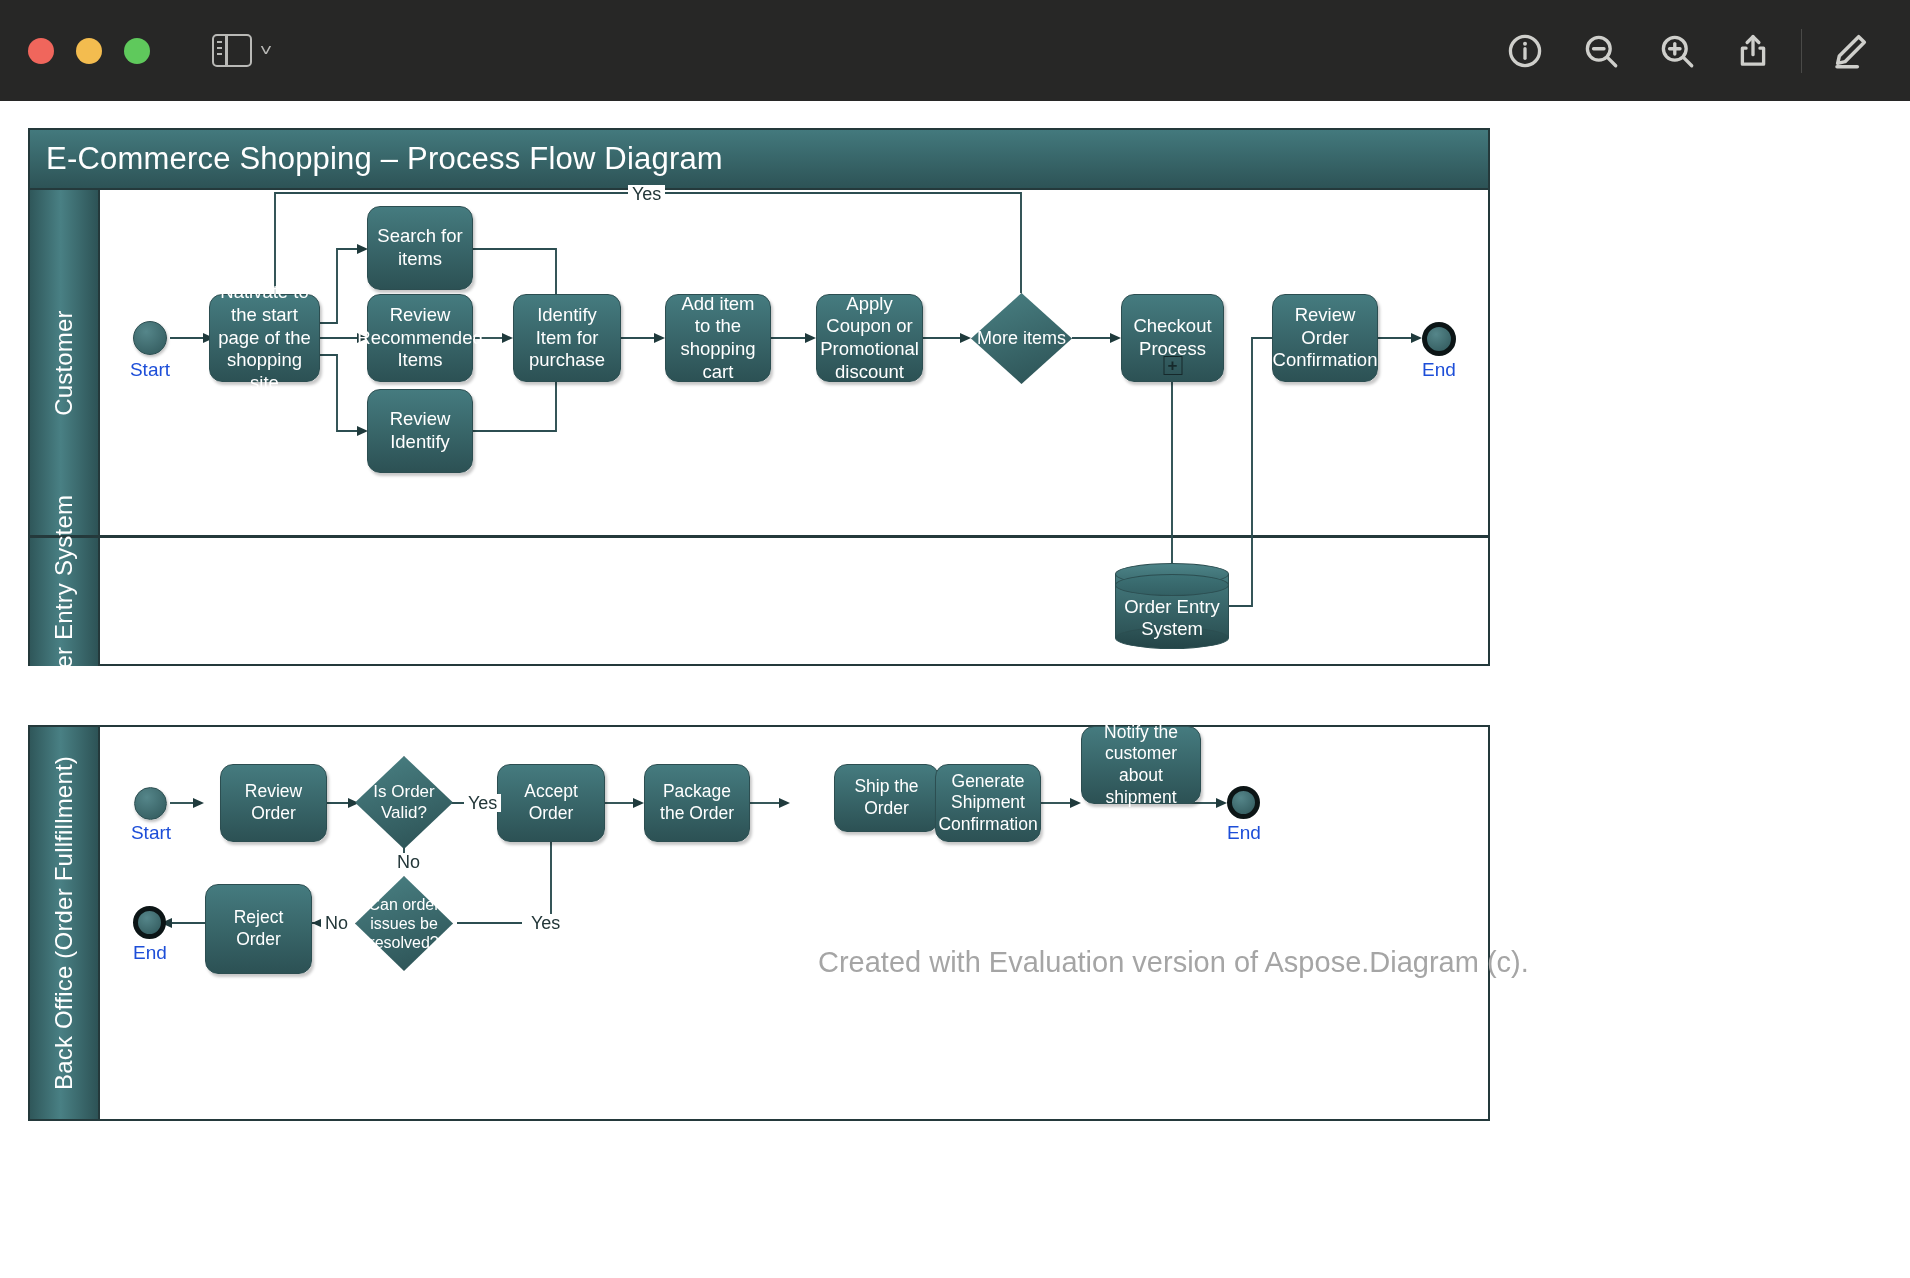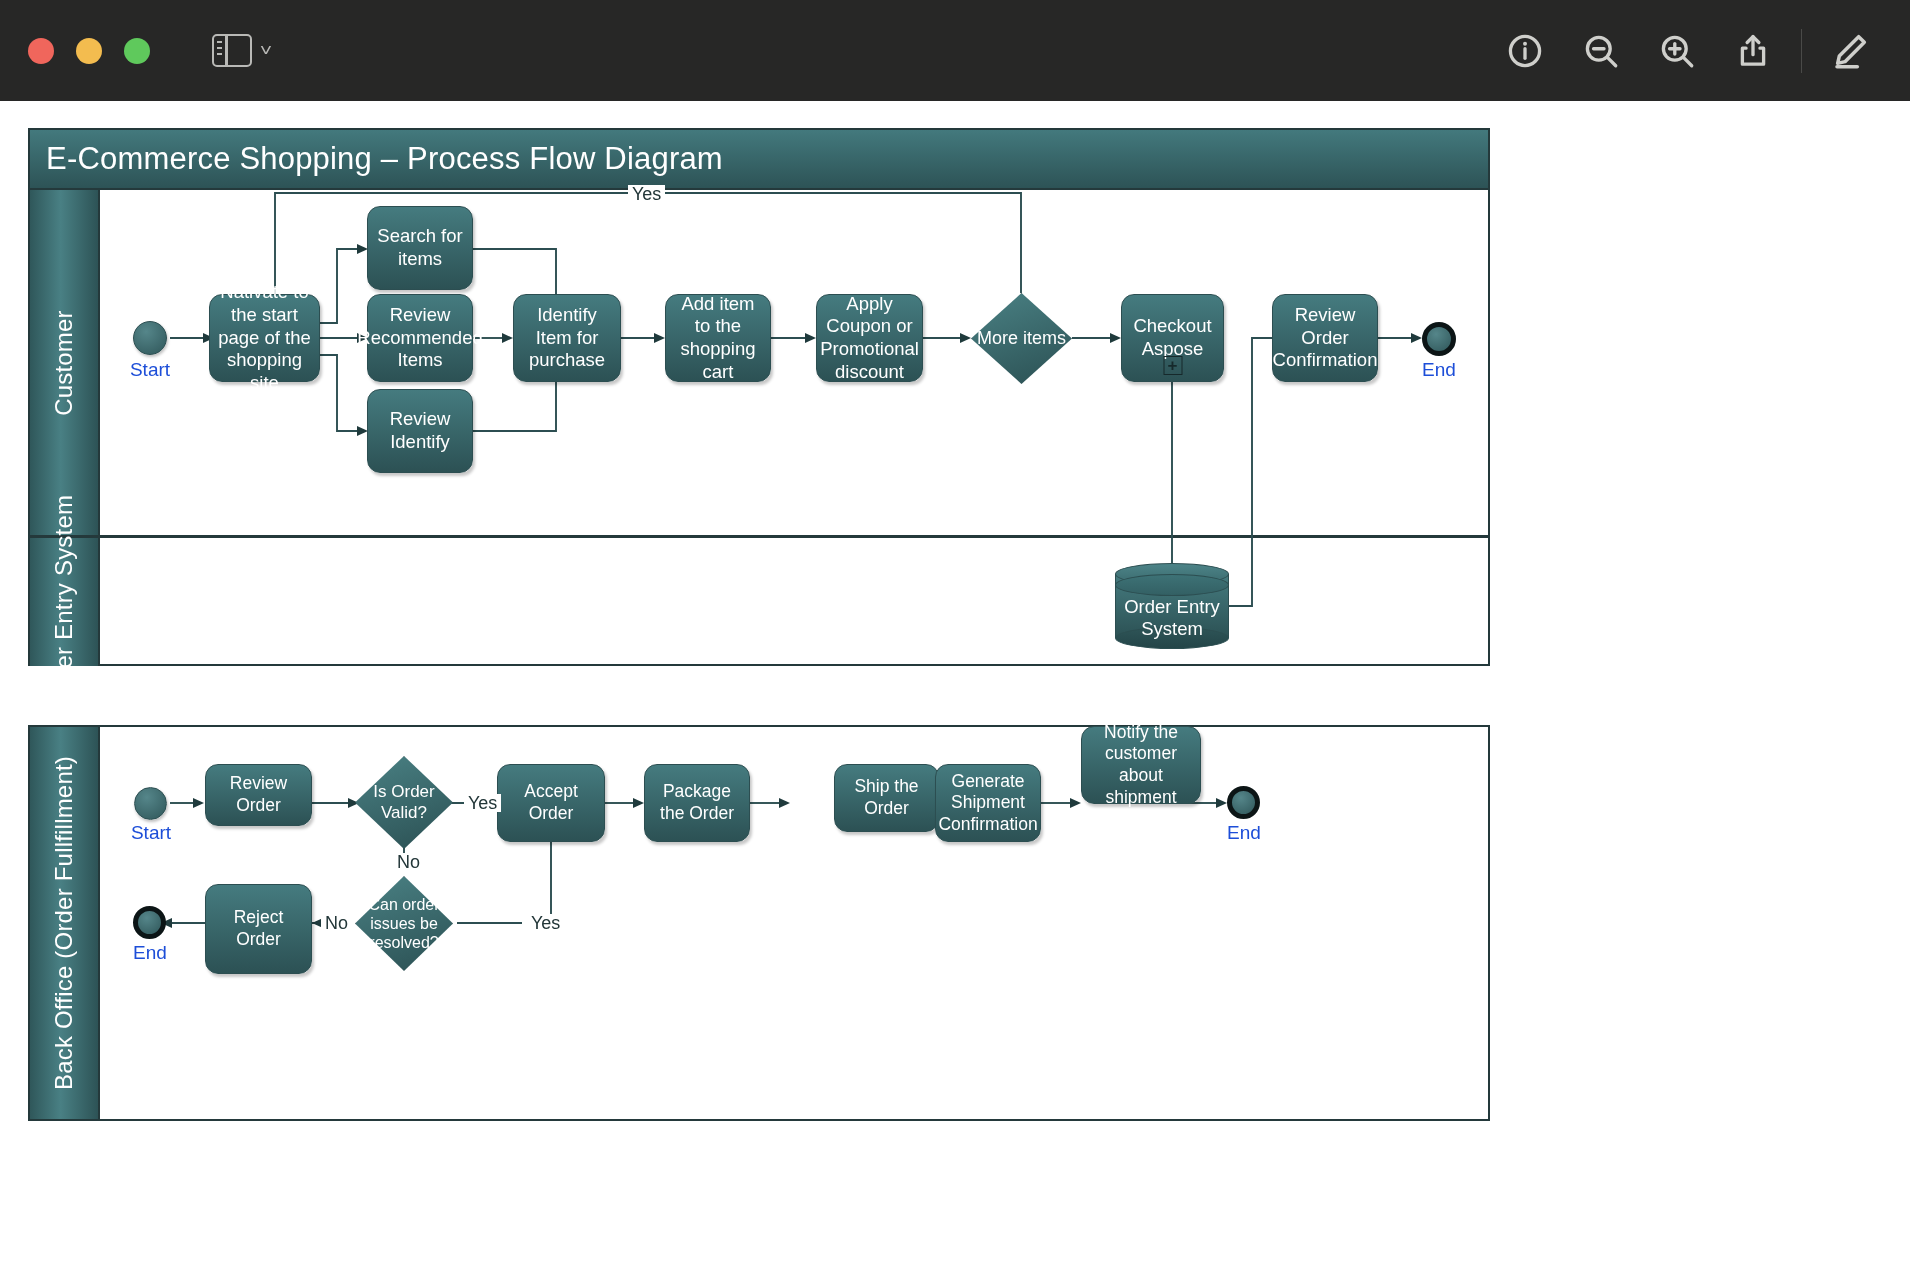--- a/index.html
+++ b/index.html
@@ -266,21 +266,21 @@
     <div class="task" style="left:513px;top:193px;width:108px;height:88px;">Identify Item for purchase</div>
     <div class="task" style="left:665px;top:193px;width:106px;height:88px;">Add item to the shopping cart</div>
     <div class="task" style="left:816px;top:193px;width:107px;height:88px;">Apply Coupon or Promotional discount</div>
 
     <div class="gw" style="left:971px;top:192px;width:101px;height:91px;">
       <div class="dia"></div>
       <div class="lbl">More items</div>
     </div>
 
     <div class="task" style="left:1121px;top:193px;width:103px;height:88px;">
-      <span>Checkout Aspose</span>
+      <span>Checkout Process</span>
       <span class="subproc-plus">+</span>
     </div>
 
     <div class="task" style="left:1272px;top:193px;width:106px;height:88px;">Review Order Confirmation</div>
 
     <div class="ev end" style="left:1422px;top:221px;width:34px;height:34px;"></div>
     <div class="ev-lbl" style="left:1402px;top:258px;width:74px;">End</div>
 
     <div class="store" style="left:1115px;top:462px;width:114px;height:86px;">
       <div class="body"></div>
@@ -336,21 +336,21 @@
       <path d="M1041 702 H1070"></path>
         <polygon points="1070,697 1081,702 1070,707"></polygon>
 
       <path d="M1187 702 H1216"></path>
         <polygon points="1216,697 1227,702 1216,707"></polygon>
     </svg>
 
     <div class="ev start" style="left:134px;top:686px;width:33px;height:33px;"></div>
     <div class="ev-lbl" style="left:114px;top:721px;width:74px;">Start</div>
 
-    <div class="task sm" style="left:205px;top:663px;width:107px;height:62px;">Review Order</div>
+    <div class="task sm" style="left:220px;top:663px;width:107px;height:78px;">Review Order</div>
 
     <div class="gw" style="left:355px;top:655px;width:98px;height:93px;">
       <div class="dia"></div>
       <div class="lbl" style="font-size:17px;">Is Order Valid?</div>
     </div>
 
     <div class="task sm" style="left:497px;top:663px;width:108px;height:78px;">Accept Order</div>
     <div class="task sm" style="left:644px;top:663px;width:106px;height:78px;">Package the Order</div>
     <div class="task sm" style="left:834px;top:663px;width:105px;height:68px;">Ship the Order</div>
     <div class="task sm" style="left:935px;top:663px;width:106px;height:78px;">Generate Shipment Confirmation</div>
@@ -367,15 +367,16 @@
     <div class="task sm" style="left:205px;top:783px;width:107px;height:90px;">Reject Order</div>
 
     <div class="ev end" style="left:133px;top:805px;width:33px;height:33px;"></div>
     <div class="ev-lbl" style="left:113px;top:841px;width:74px;">End</div>
 
     <div class="elabel" style="left:464px;top:693px;">Yes</div>
     <div class="elabel" style="left:393px;top:752px;">No</div>
     <div class="elabel" style="left:321px;top:813px;">No</div>
     <div class="elabel" style="left:527px;top:813px;">Yes</div>
 
+    <div class="watermark" style="left:818px;top:845px;">Created with Evaluation version of Aspose.Diagram (c).</div>
 
   </div>
 </div>
 
 </body></html>

